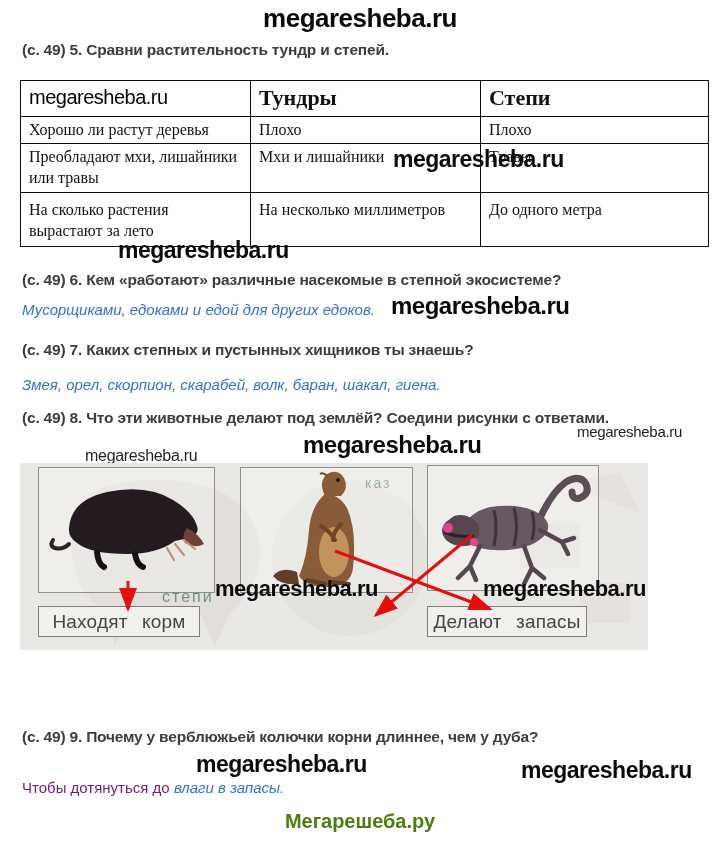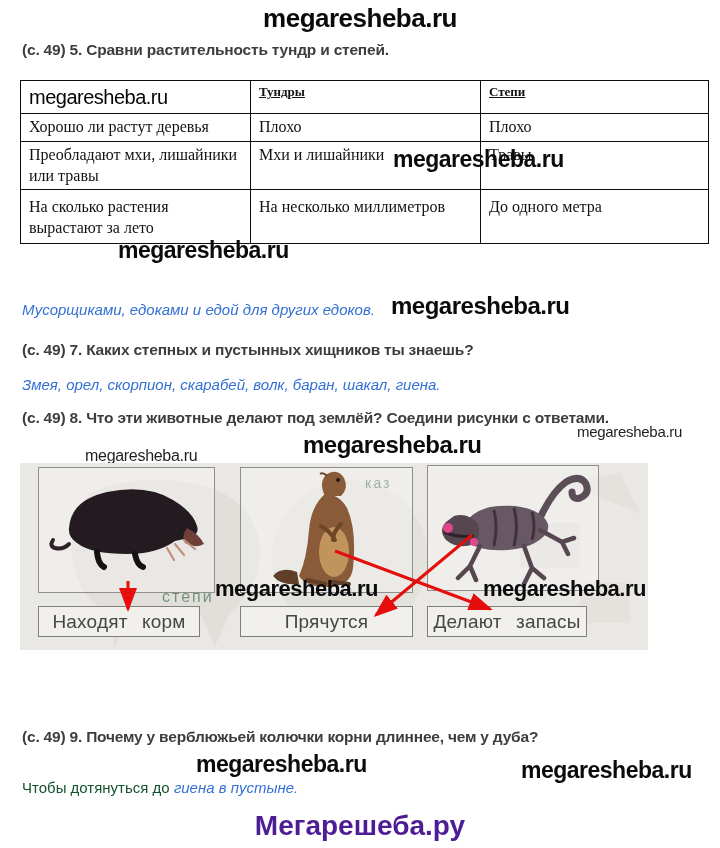--- a/index.html
+++ b/index.html
@@ -28,21 +28,21 @@
   
   table.cmp {
     position:absolute; left:20px; top:80px; width:688px;
     border-collapse:collapse; table-layout:fixed;
     font-family:"Liberation Serif", serif; font-size:16px; color:#121212;
   }
   table.cmp td, table.cmp th {
     border:1.5px solid #0e0e0e; vertical-align:top; text-align:left;
     padding:3px 8px; font-weight:normal; line-height:1.3;
   }
-  table.cmp .hdr { font-weight:bold; font-size:13px;text-decoration:underline; }
+  table.cmp .hdr { font-weight:bold; font-size:22px; }
   .tbl-wm-cell {
     font-family:"Liberation Sans", sans-serif; font-weight:bold; font-size:20px;
     letter-spacing:-0.5px; padding-left:8px; color:#060606;
   }
 
   
   .photo {
     left:20px; top:463px; width:628px; height:187px;
     background:#eae8e4;
   }
@@ -53,24 +53,24 @@
   }
   .label-box {
     position:absolute; top:143px; height:31px; border:1px solid #7f7f7f;
     background:#f1f0ed; display:flex; align-items:center; justify-content:center;
     font-size:19px; color:#464646; word-spacing:9px; letter-spacing:0.2px;
   }
   .arrows-svg { position:absolute; left:0; top:0; width:628px; height:187px; }
   .photo-wm { position:absolute; top:113px; font-weight:bold; font-size:22px; color:#0b0b0b; letter-spacing:-0.5px; }
   .ghost-text { font-size:16px; color:#14532d; opacity:0.55; letter-spacing:2px; }
 
-  .a9-prefix { font-style:normal; color:#14532d; }
+  .a9-prefix { font-style:normal; color:#701a75; }
   .bottom-title {
     top:810px; left:0; width:720px; text-align:center;
-    font-size:28px; font-weight:bold; color:#4c1d95;
+    font-size:20px; font-weight:bold; color:#4d7c0f;
   }
 </style>
 </head>
 <body>
 
 <div class="page">
 
   <div class="abs site-title">megaresheba.ru</div>
 
   <div class="abs q-heading" style="top:41px;">(с. 49) 5. Сравни растительность тундр и степей.</div>
@@ -102,20 +102,21 @@
       <td style="padding-top:7px">На несколько миллиметров</td>
       <td style="padding-top:7px">До одного метра</td>
     </tr>
   </tbody>
     </table>
 
   <div class="abs wm wm-23" style="left:393px; top:146px;">megaresheba.ru</div>
 
   <div class="abs wm wm-23" style="left:118px; top:237px;">megaresheba.ru</div>
 
+  <div class="abs q-heading" style="top:271px;">(с. 49) 6. Кем «работают» различные насекомые в степной экосистеме?</div>
   <div class="abs answer" style="top:301px;">Мусорщиками, едоками и едой для других едоков.</div>
   <div class="abs wm wm-24" style="left:391px; top:292px;">megaresheba.ru</div>
 
   <div class="abs q-heading" style="top:341px;">(с. 49) 7. Каких степных и пустынных хищников ты знаешь?</div>
   <div class="abs answer" style="top:376px;">Змея, орел, скорпион, скарабей, волк, баран, шакал, гиена.</div>
 
   <div class="abs q-heading" style="top:409px;">(с. 49) 8. Что эти животные делают под землёй? Соедини рисунки с ответами.</div>
   <div class="abs wm wm-reg" style="left:577px; top:423px; font-size:15px;">megaresheba.ru</div>
   <div class="abs wm wm-24" style="left:303px; top:431px;">megaresheba.ru</div>
   <div class="abs wm wm-reg" style="left:85px; top:447px; font-size:16px;">megaresheba.ru</div>
@@ -160,38 +161,37 @@
         <path d="M 18,56 Q 10,64 18,74 Q 30,84 46,78 Q 54,70 50,58 Q 40,46 26,50 Z" fill="#554650"></path>
         <path d="M 16,66 q 14,6 30,4" stroke="#2d222a" stroke-width="3" fill="none"></path>
         <circle cx="20" cy="62" r="5" fill="#e0468b"></circle>
         <circle cx="46" cy="76" r="4" fill="#e0468b"></circle>
         <path d="M 66,44 q 4,16 0,36 M 86,42 q 5,18 0,38 M 104,46 q 4,14 0,28" stroke="#352a32" stroke-width="3" fill="none" opacity="0.8"></path>
         <path d="M 52,80 L 42,100 L 30,112 M 42,100 L 48,114 M 96,80 L 104,102 L 96,118 M 104,102 L 116,112 M 112,64 L 134,76 L 146,72 M 134,76 L 140,88" stroke="#554650" stroke-width="4.5" fill="none" stroke-linecap="round"></path>
       </svg>
     </div>
 
     <div class="label-box" style="left:18px; width:162px;">Находят  корм</div>
-    <div class="label-box" style="left:220px; width:173px;">Прячутся</div>
     <div class="label-box" style="left:407px; width:160px;">Делают  запасы</div>
 
     <svg class="arrows-svg" viewBox="0 0 628 187">
       <defs>
         <marker id="ah" markerWidth="9" markerHeight="8" refX="7" refY="3" orient="auto">
           <path d="M0,0 L8,3 L0,6 Z" fill="#e60d0d"></path>
         </marker>
       </defs>
       <line x1="108" y1="118" x2="108" y2="146" stroke="#e60d0d" stroke-width="3" marker-end="url(#ah)"></line>
       <line x1="315" y1="88" x2="470" y2="146" stroke="#e60d0d" stroke-width="3" marker-end="url(#ah)"></line>
       <line x1="452" y1="72" x2="356" y2="152" stroke="#e60d0d" stroke-width="3" marker-end="url(#ah)"></line>
     </svg>
 
     <div class="photo-wm" style="left:195px;">megaresheba.ru</div>
     <div class="photo-wm" style="left:463px;">megaresheba.ru</div>
   </div>
 
   <div class="abs q-heading" style="top:728px;">(с. 49) 9. Почему у верблюжьей колючки корни длиннее, чем у дуба?</div>
   <div class="abs wm wm-23" style="left:196px; top:751px;">megaresheba.ru</div>
   <div class="abs wm wm-23" style="left:521px; top:757px;">megaresheba.ru</div>
-  <div class="abs answer" style="top:779px;"><span class="a9-prefix">Чтобы дотянуться до </span><span>гиена в пустыне.</span></div>
+  <div class="abs answer" style="top:779px;"><span class="a9-prefix">Чтобы дотянуться до </span><span>влаги в запасы.</span></div>
 
   <div class="abs bottom-title">Мегарешеба.ру</div>
 
 </div>
 
 </body></html>

